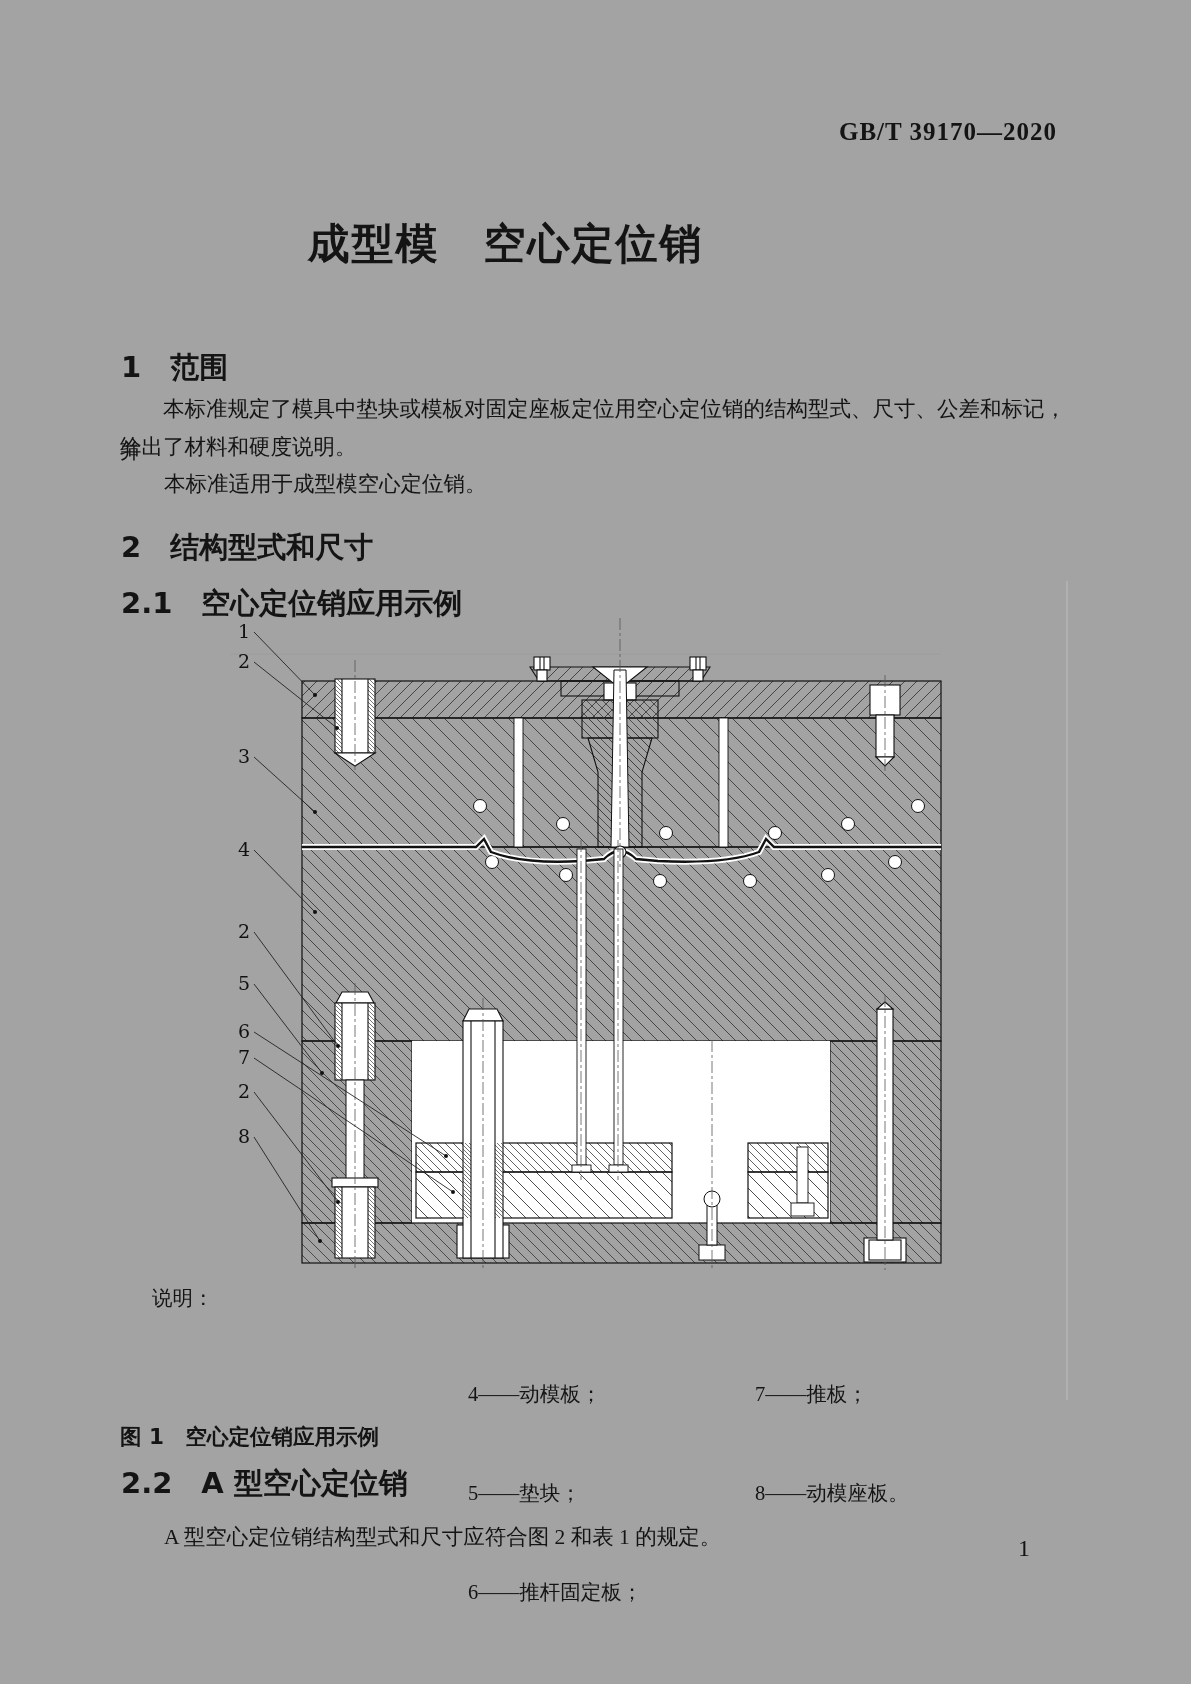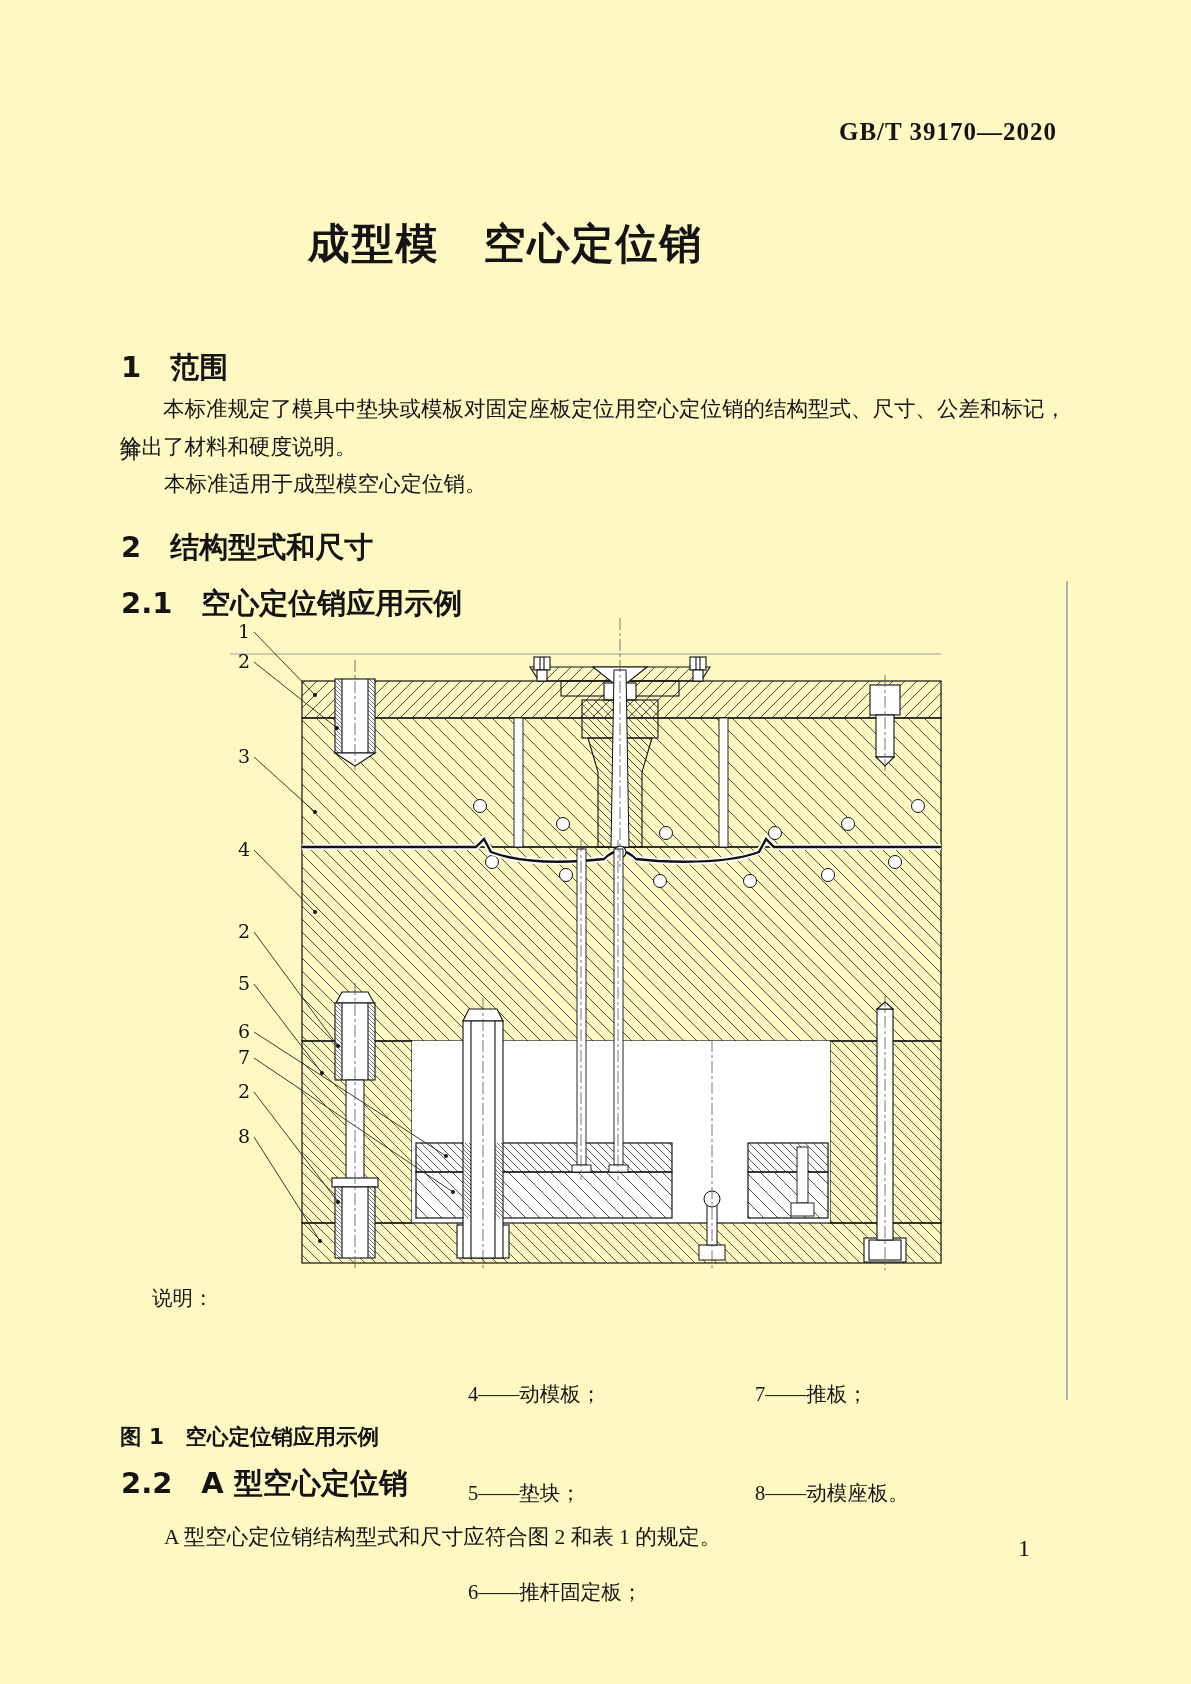--- a/index.html
+++ b/index.html
@@ -1,16 +1,16 @@
 <!DOCTYPE html>
 <html><head>
 <meta charset="utf-8">
 <style>
   html,body{margin:0;padding:0;background:#e8e8e8;}
-  .page{position:relative;width:1191px;height:1684px;background:#fef9c3;overflow:hidden;
+  .page{position:relative;width:1191px;height:1684px;background:#a3a3a3;overflow:hidden;
         font-family:"Liberation Serif","DejaVu Serif",serif;color:#141414;}
   .abs{position:absolute;}
   .doc-code{font-weight:bold;font-size:25px;letter-spacing:1px;font-family:"Liberation Serif",serif;}
   .doc-title{width:1011px;text-align:center;font-family:"DejaVu Sans","Liberation Sans",sans-serif;
              font-weight:bold;font-size:42px;letter-spacing:2px;}
   .h-sec{font-family:"DejaVu Sans","Liberation Sans",sans-serif;font-weight:bold;font-size:29px;}
   .body-t{font-size:21.5px;line-height:42px;}
   .just{width:946px;text-align:justify;text-align-last:justify;text-indent:43px;}
   .legend-t{font-size:20.5px;line-height:33px;white-space:pre;}
   .caption{width:946px;font-family:"DejaVu Sans","Liberation Sans",sans-serif;

